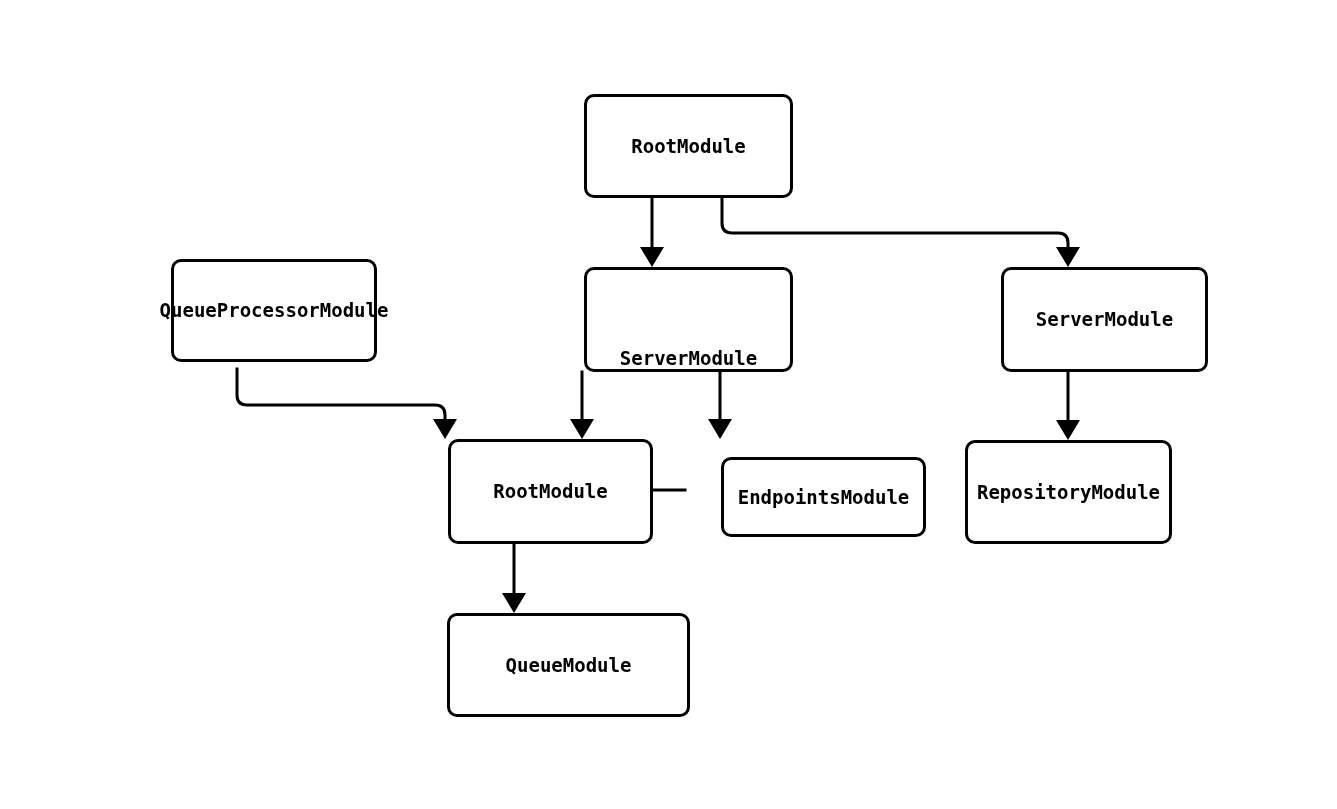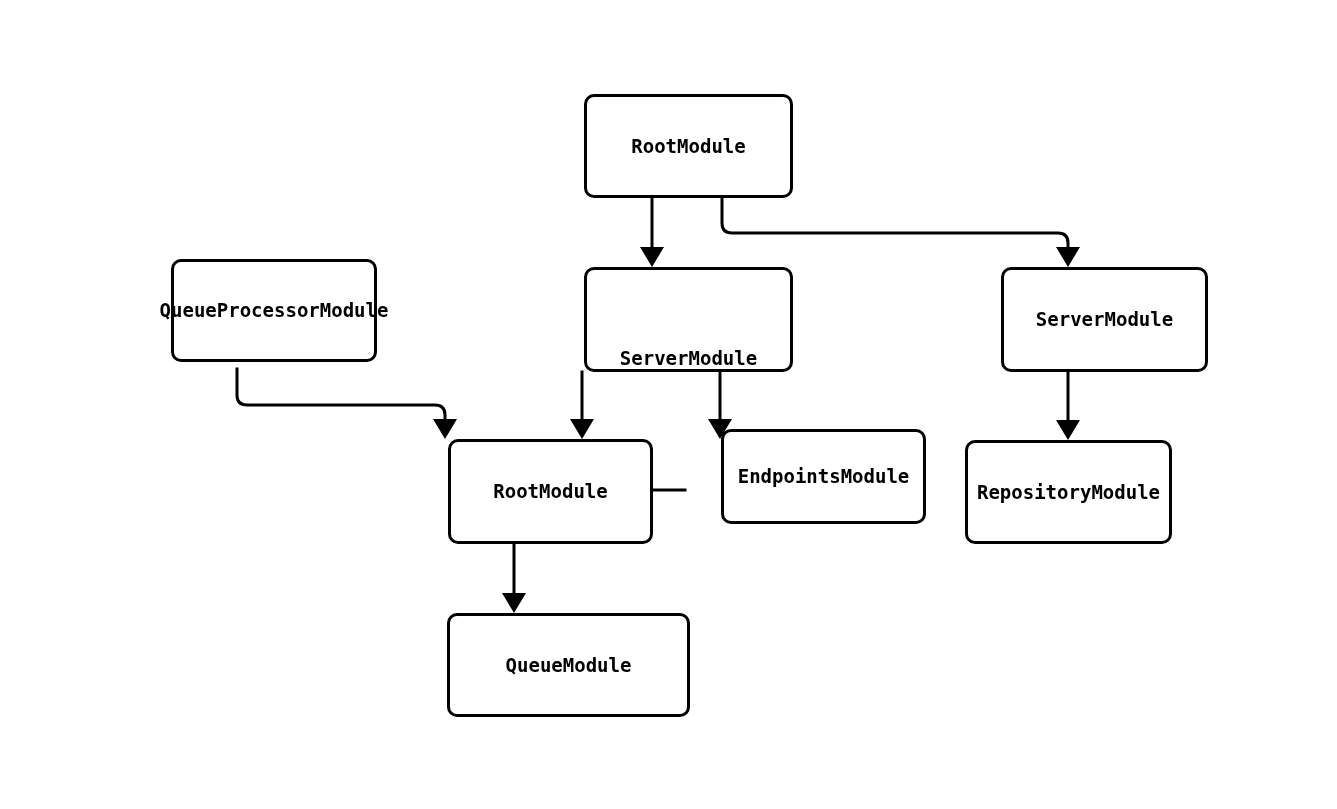--- a/index.html
+++ b/index.html
@@ -118,21 +118,21 @@
   <div class="node" style="left:965px; top:267px; width:207px; height:105px;">
     <span>Server</span>
     <span>Module</span>
   </div>
 
   <div class="node" style="left:412px; top:439px; width:205px; height:105px;">
     <span>Root</span>
     <span>Module</span>
   </div>
 
-  <div class="node" style="left:685px; top:429px; width:205px; height:95px;">
+  <div class="node" style="left:685px; top:457px; width:205px; height:80px;">
     <span>Endpoints</span>
     <span>Module</span>
   </div>
 
   <div class="node" style="left:929px; top:440px; width:207px; height:104px;">
     <span>Repository</span>
     <span>Module</span>
   </div>
 
   <div class="node" style="left:411px; top:613px; width:243px; height:104px;">

